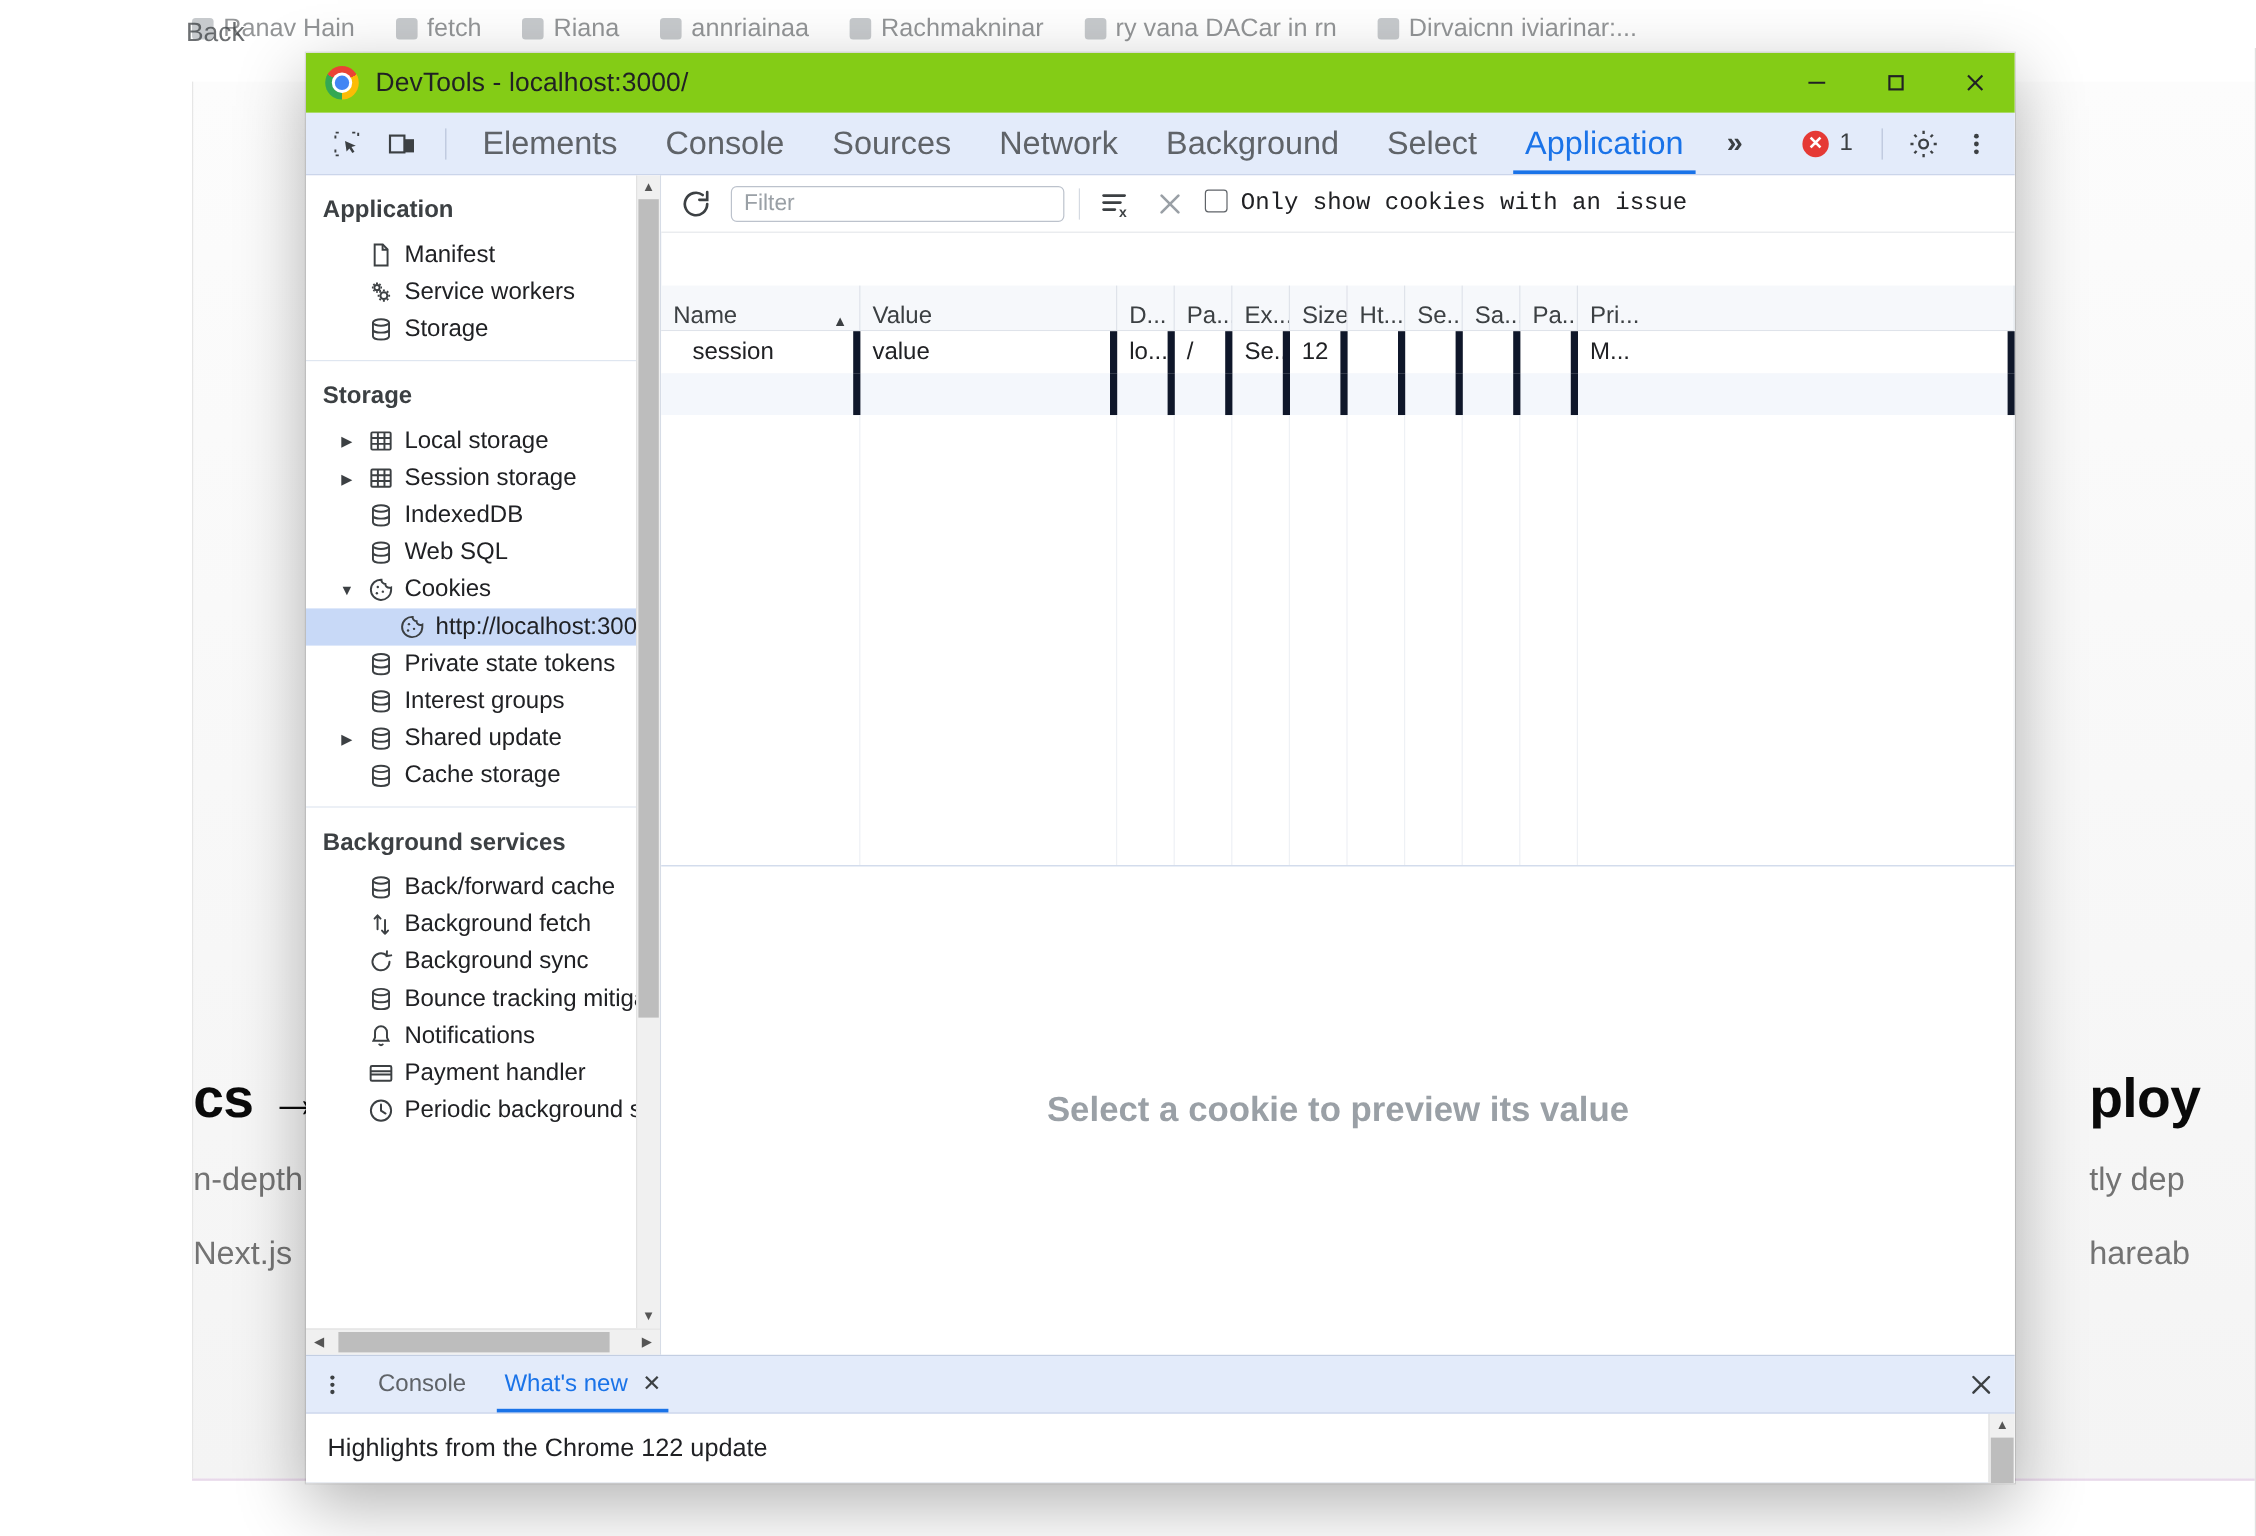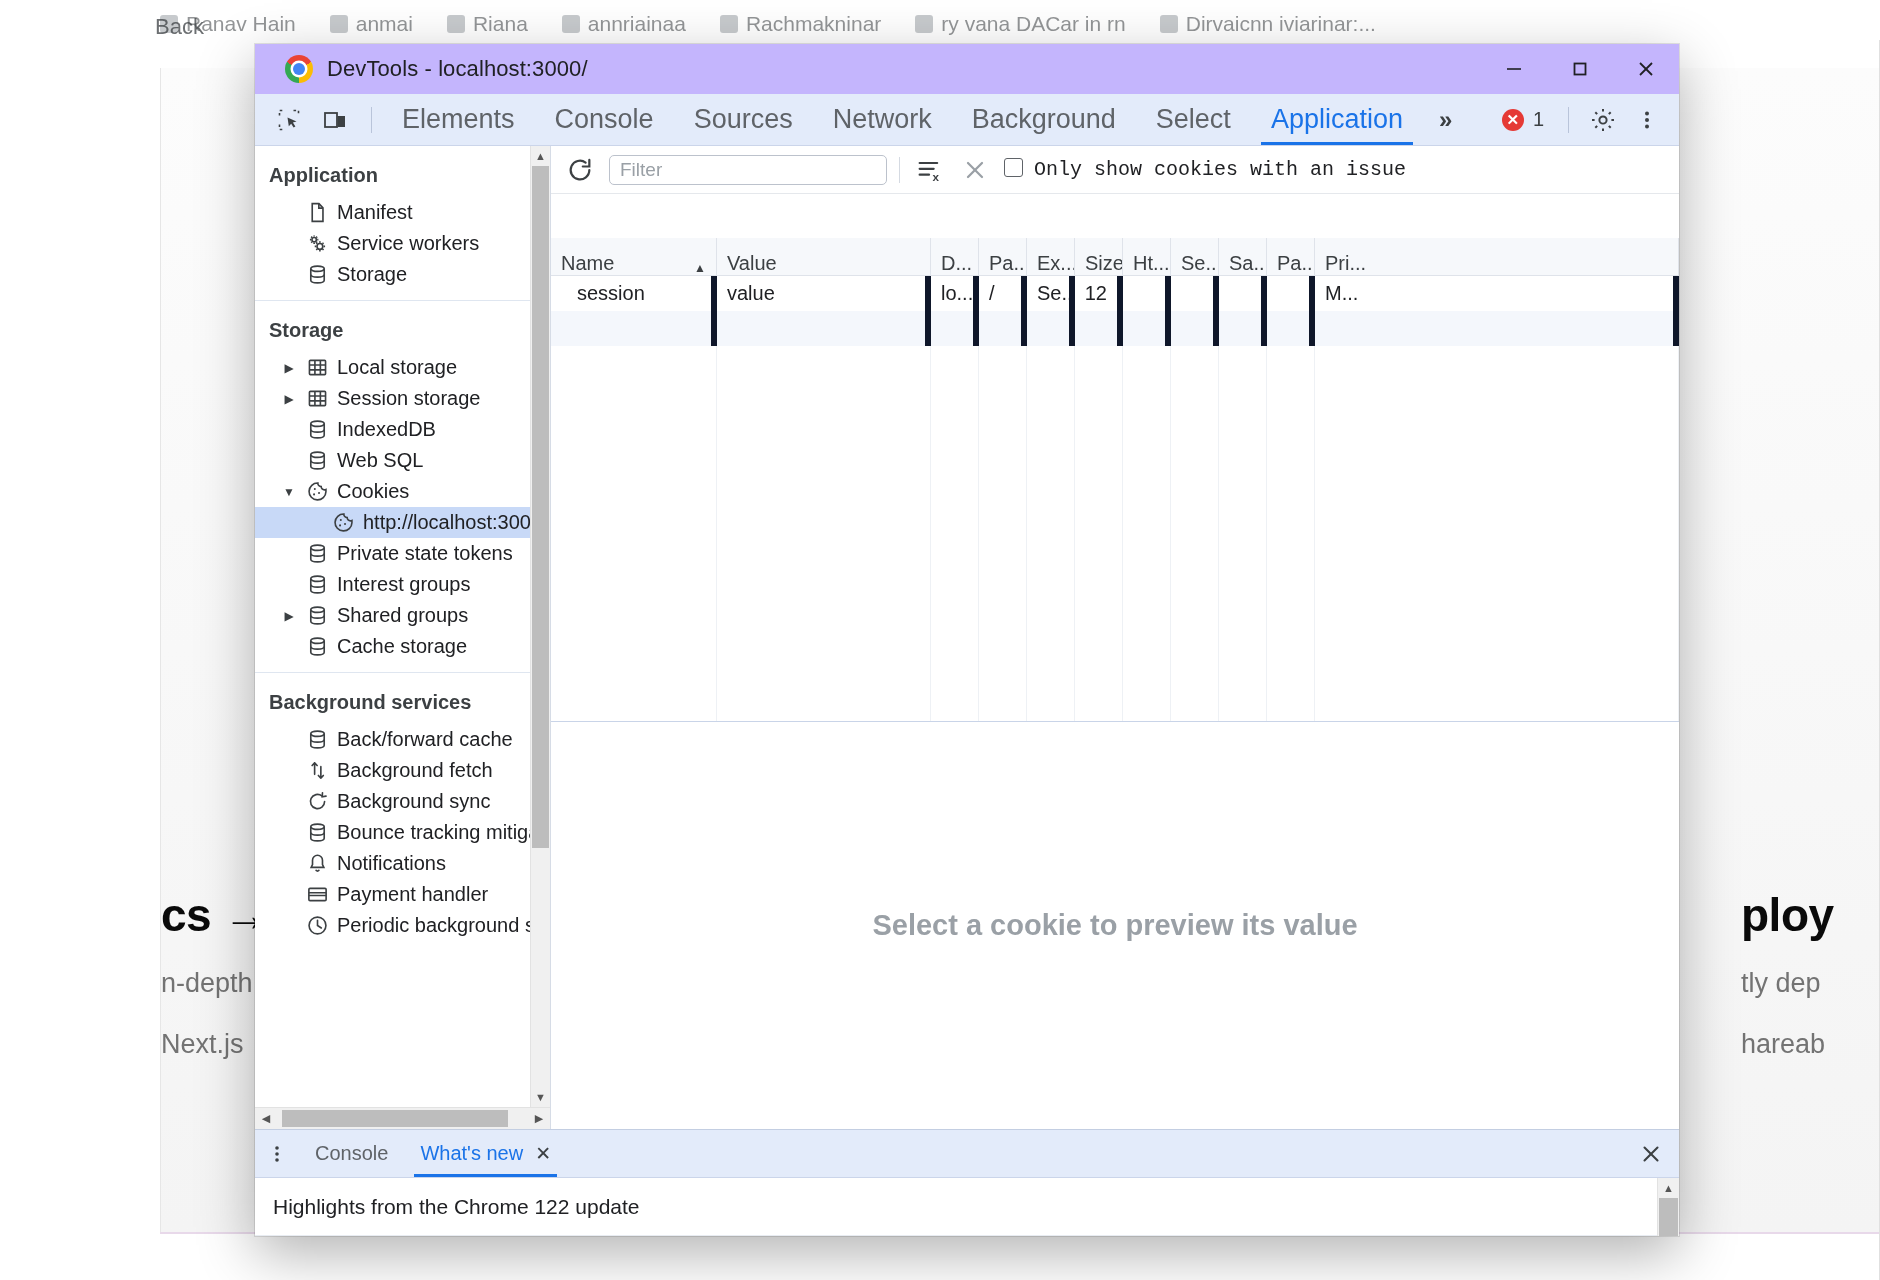--- a/index.html
+++ b/index.html
@@ -64,23 +64,23 @@
     width: 1424px; height: 1192px;
     background: #ffffff;
     box-shadow: 0 0 0 1px rgba(0,0,0,.10), 0 18px 54px rgba(0,0,0,.30);
     display: flex; flex-direction: column;
     overflow: hidden;
   }
 
   
   .dt-titlebar {
     height: 50px; flex: none;
-    background: #c4b5fd;
+    background: #84cc16;
     display: flex; align-items: center;
-    padding-left: 30px;
+    padding-left: 16px;
     position: relative;
   }
   .chrome-logo {
     width: 28px; height: 28px; flex: none; position: relative; border-radius: 50%;
     background:
       conic-gradient(from -60deg,
         #ea4335 0deg 120deg,
         #fbbc05 120deg 240deg,
         #34a853 240deg 360deg);
   }
@@ -288,21 +288,21 @@
 <body>
 
 <div id="page-backdrop">
   <div class="bm-bar" id="bm-bar">
       <div class="bm-item">
         <div class="bm-favicon"></div>
         <span>Ranav Hain</span>
       </div>
       <div class="bm-item">
         <div class="bm-favicon"></div>
-        <span>anmai</span>
+        <span>fetch</span>
       </div>
       <div class="bm-item">
         <div class="bm-favicon"></div>
         <span>Riana</span>
       </div>
       <div class="bm-item">
         <div class="bm-favicon"></div>
         <span>annriainaa</span>
       </div>
       <div class="bm-item">
@@ -555,21 +555,21 @@
             </div>
             <div class="sb-row indent1">
               <div class="sb-arrow">▶</div>
               <div class="sb-ico">
                 <svg width="23" height="23" viewBox="0 0 24 24" fill="none" stroke="#3c4043" stroke-width="1.7">
                   <ellipse cx="12" cy="6" rx="7" ry="2.8"></ellipse>
                   <path d="M5 6v12c0 1.6 3.1 2.8 7 2.8s7-1.2 7-2.8V6"></path>
                   <path d="M5 12c0 1.6 3.1 2.8 7 2.8s7-1.2 7-2.8"></path>
                 </svg>
               </div>
-              <div class="sb-label">Shared groups</div>
+              <div class="sb-label">Shared update</div>
             </div>
             <div class="sb-row indent1">
               <div class="sb-arrow none">▶</div>
               <div class="sb-ico">
                 <svg width="23" height="23" viewBox="0 0 24 24" fill="none" stroke="#3c4043" stroke-width="1.7">
                   <ellipse cx="12" cy="6" rx="7" ry="2.8"></ellipse>
                   <path d="M5 6v12c0 1.6 3.1 2.8 7 2.8s7-1.2 7-2.8V6"></path>
                   <path d="M5 12c0 1.6 3.1 2.8 7 2.8s7-1.2 7-2.8"></path>
                 </svg>
               </div>

